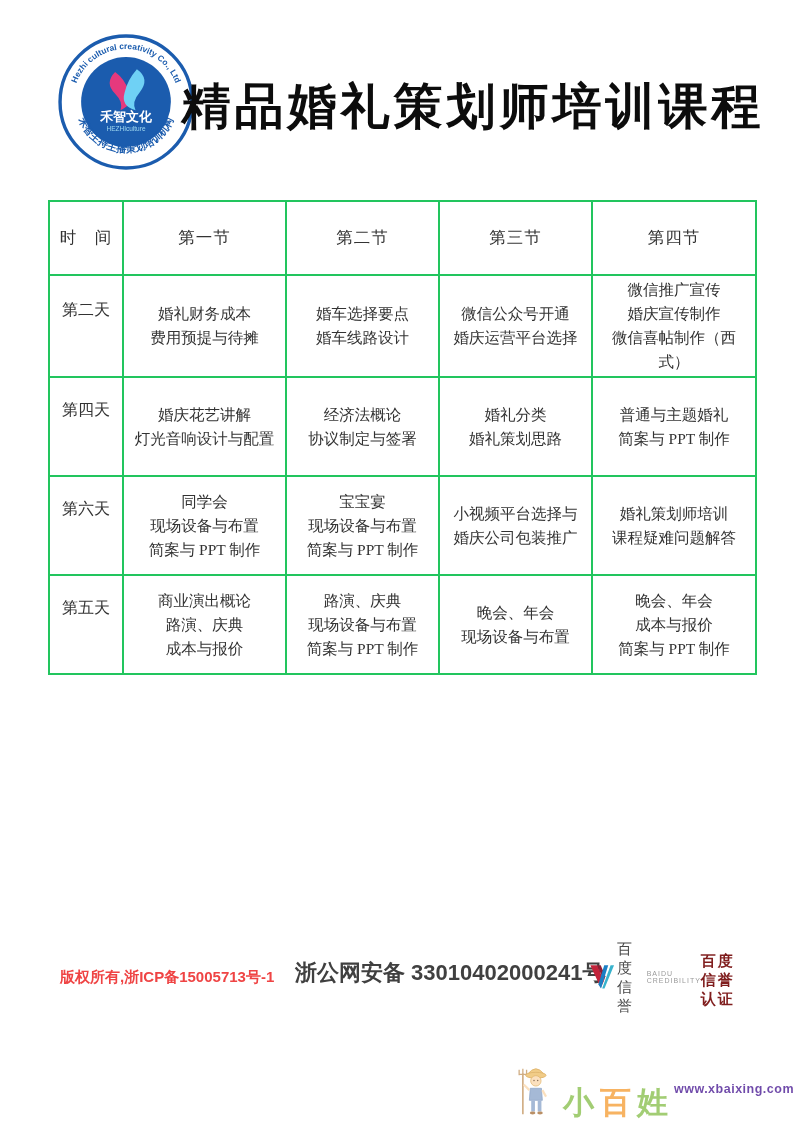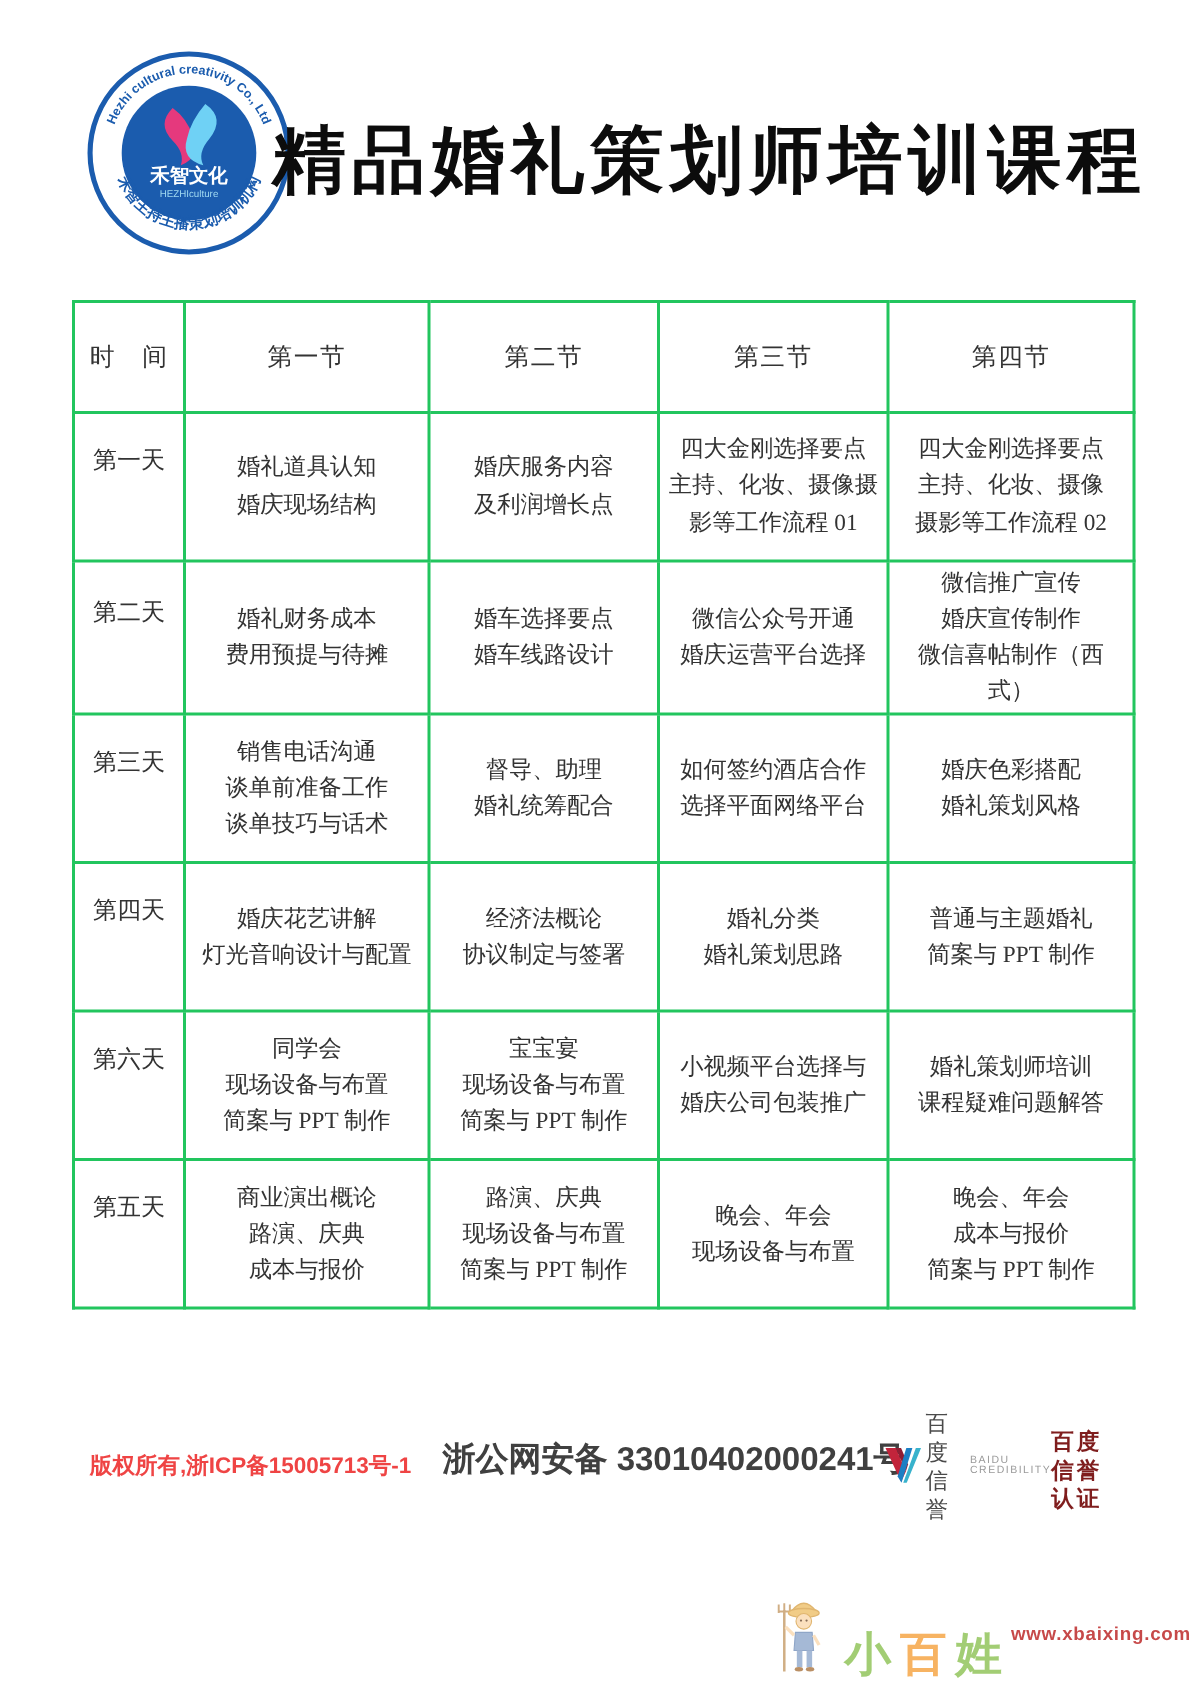--- a/index.html
+++ b/index.html
@@ -89,55 +89,30 @@
     <tr>
       <th>时　间</th>
       <th>第一节</th>
       <th>第二节</th>
       <th>第三节</th>
       <th>第四节</th>
     </tr>
   </thead>
   <tbody>
     <tr>
-      <td class="day-cell"><span>第一天</span></td>
-      <td>婚礼道具认知
-婚庆现场结构</td>
-      <td>婚庆服务内容
-及利润增长点</td>
-      <td>四大金刚选择要点
-主持、化妆、摄像摄
-影等工作流程 01</td>
-      <td>四大金刚选择要点
-主持、化妆、摄像
-摄影等工作流程 02</td>
-    </tr>
-    <tr>
       <td class="day-cell"><span>第二天</span></td>
       <td>婚礼财务成本
 费用预提与待摊</td>
       <td>婚车选择要点
 婚车线路设计</td>
       <td>微信公众号开通
 婚庆运营平台选择</td>
       <td>微信推广宣传
 婚庆宣传制作
 微信喜帖制作（西式）</td>
-    </tr>
-    <tr>
-      <td class="day-cell"><span>第三天</span></td>
-      <td>销售电话沟通
-谈单前准备工作
-谈单技巧与话术</td>
-      <td>督导、助理
-婚礼统筹配合</td>
-      <td>如何签约酒店合作
-选择平面网络平台</td>
-      <td>婚庆色彩搭配
-婚礼策划风格</td>
     </tr>
     <tr>
       <td class="day-cell"><span>第四天</span></td>
       <td>婚庆花艺讲解
 灯光音响设计与配置</td>
       <td>经济法概论
 协议制定与签署</td>
       <td>婚礼分类
 婚礼策划思路</td>
       <td>普通与主题婚礼
@@ -224,15 +199,15 @@
     <line x1="27" y1="26" x2="31" y2="33" stroke="#fbd9af" stroke-width="2.4"></line>
     <rect x="15" y="37" width="4" height="12" fill="#8fa8cc"></rect>
     <rect x="22" y="37" width="4" height="12" fill="#8fa8cc"></rect>
     <ellipse cx="16.5" cy="50.5" rx="3" ry="1.6" fill="#a9743f"></ellipse>
     <ellipse cx="24.5" cy="50.5" rx="3" ry="1.6" fill="#a9743f"></ellipse>
   </svg>
   <div class="wm-textcol">
     <div class="wm-chars">
       <span style="color:#8cc152">小</span><span style="color:#f6a13b">百</span><span style="color:#8cc152">姓</span>
     </div>
-    <div class="wm-url" style="color:#b91c1c">www.xbaixing.com</div>
+    <div class="wm-url" style="color:#4c1d95">www.xbaixing.com</div>
   </div>
 </div>
 
 </body></html>

